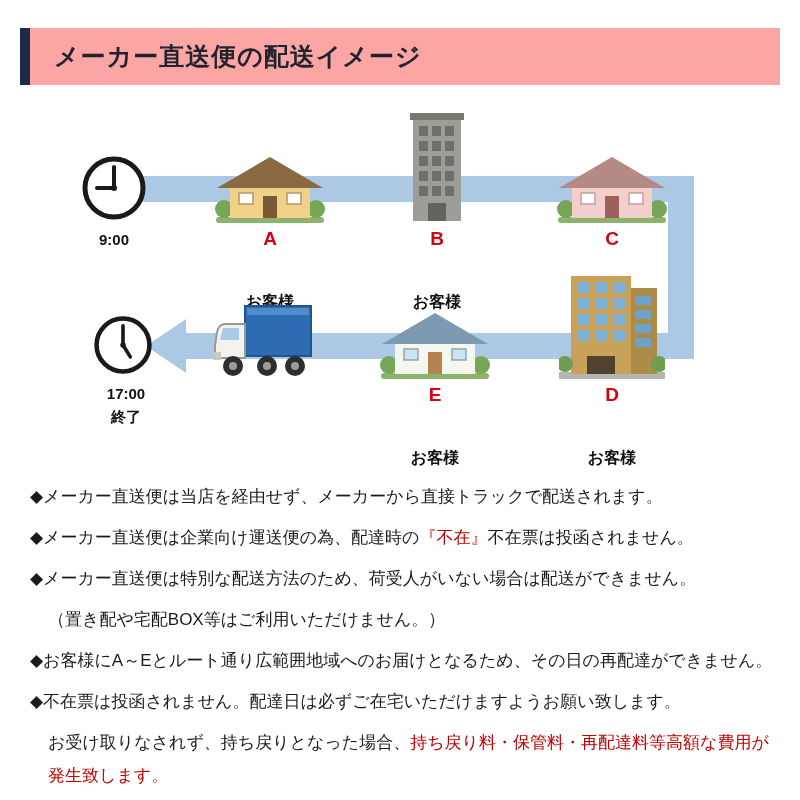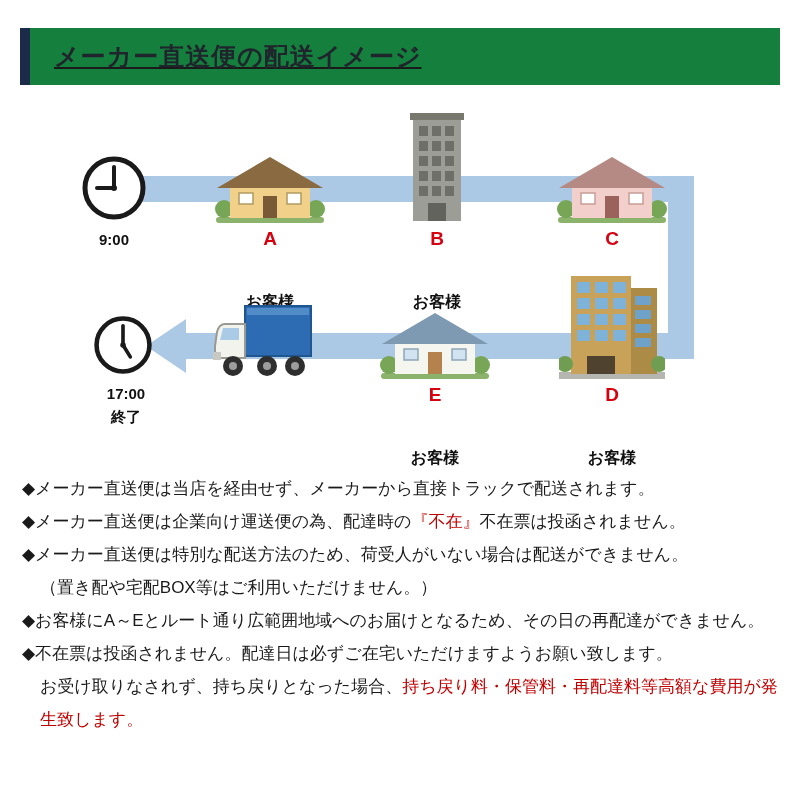--- a/index.html
+++ b/index.html
@@ -2,21 +2,21 @@
 <html><head>
 <meta charset="utf-8">
 <style>
   * { box-sizing: border-box; }
   html,body { margin:0; padding:0; background:#ffffff; }
   body { font-family:"Liberation Sans","DejaVu Sans",sans-serif; color:#1a1a1a; }
   .page { position:relative; width:800px; height:800px; background:#ffffff; overflow:hidden; }
 
   
   .header { position:absolute; left:20px; top:28px; width:760px; height:57px;
-            background:#15803d; display:flex; align-items:center;text-decoration:underline; }
+            background:#fca5a5; display:flex; align-items:center; }
   .header-accent { position:absolute; left:0; top:0; width:10px; height:57px; background:#1c2b4a; }
   .header-title { margin-left:34px; font-size:25px; font-weight:bold; color:#20242c; letter-spacing:1px; }
 
   
   .band { position:absolute; background:#abc8e4; z-index:1; }
   .band-top    { left:130px; top:176px; width:564px; height:26px; }
   .band-right  { left:668px; top:176px; width:26px; height:183px; }
   .band-bottom { left:186px; top:333px; width:508px; height:26px; }
   .arrow-left  { position:absolute; left:146px; top:319px; width:0; height:0; z-index:1;
                  border-top:27px solid transparent; border-bottom:27px solid transparent;
@@ -36,21 +36,21 @@
   .stop-bottom { top:270px; }
   .stop-top    .icon-area { height:118px; }
   .stop-bottom .icon-area { height:110px; }
   .icon-area { display:flex; align-items:flex-end; justify-content:center; width:100%; }
   .stop-letter { font-size:19px; font-weight:bold; color:#d7000f; line-height:24px; margin-top:3px; }
   .stop-label  { font-size:16px; font-weight:bold; color:#111; line-height:21px;margin-top:40px; }
 
   
   .notes { position:absolute; left:22px; top:472px; width:762px;
            font-size:17px; line-height:33px; color:#1a1a1a; }
-  .note { margin:0; padding-left:18px; text-indent:-18px; }
+  .note { margin:8px; padding-left:18px; text-indent:-18px; }
   .note.cont { text-indent:0; }
   .red { color:#c00000; }
 </style>
 </head>
 <body>
 
 <div class="page">
 
   <div class="header">
     <div class="header-accent"></div>

